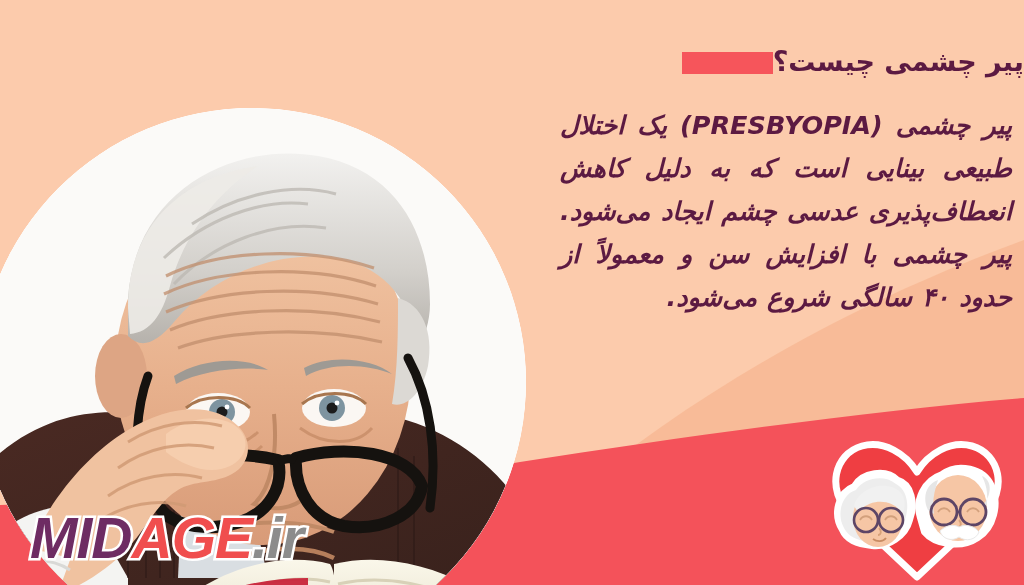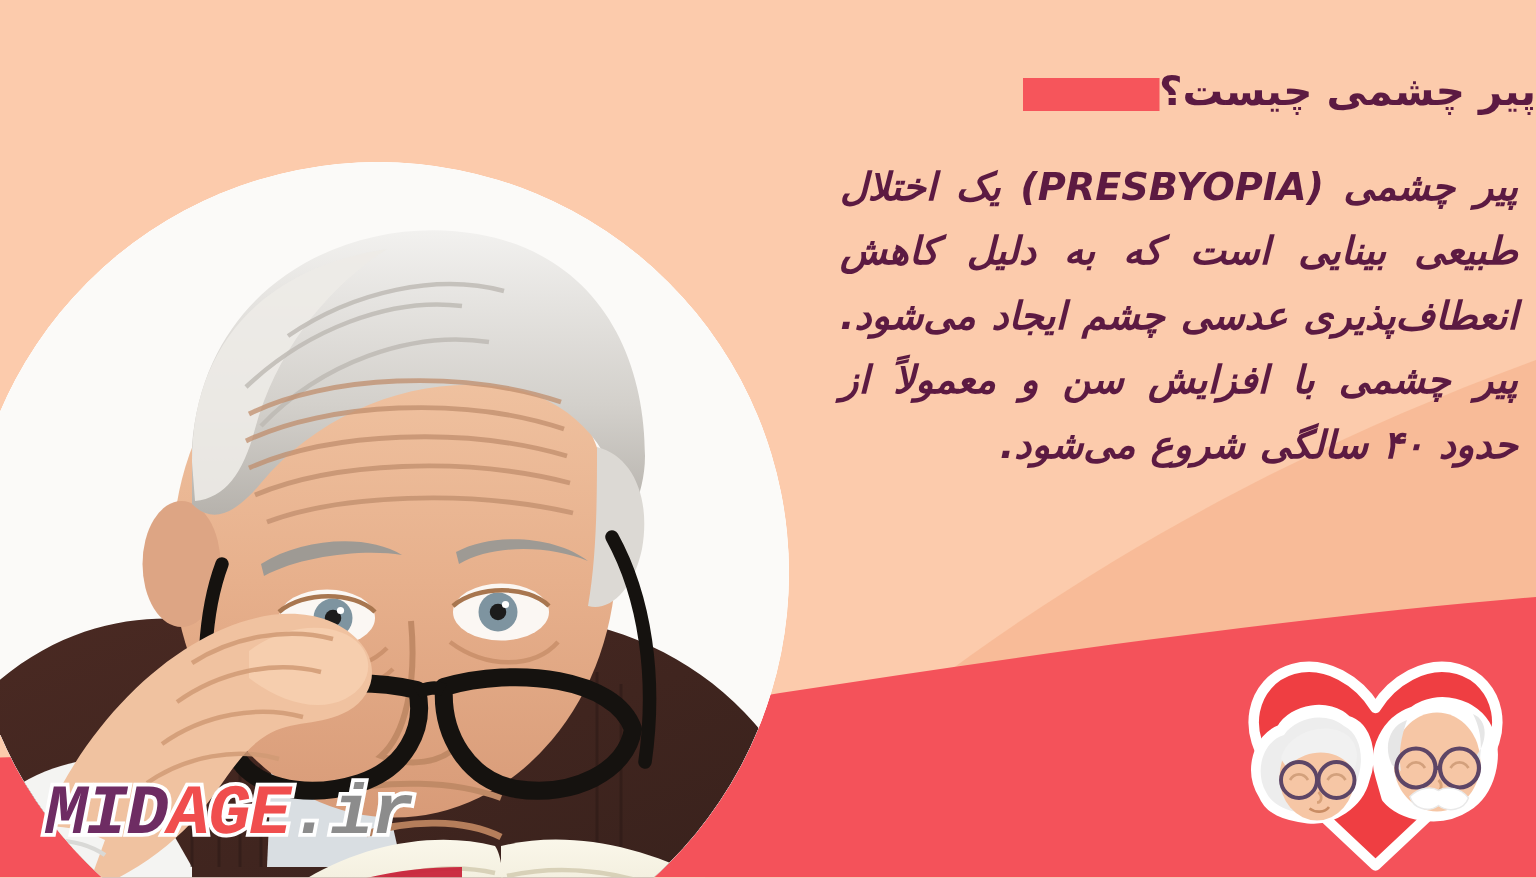--- a/index.html
+++ b/index.html
@@ -72,28 +72,28 @@
     text-align:justify;
     text-align-last:right;
     word-spacing:1px;
     font-style:italic;
   }
 
   
   #logo{
     position:absolute;
     left:30px; bottom:18px;
-    font-size:47px;
+    font-size:57px;
     font-weight:bold;
     font-style:italic;
     letter-spacing:-1px;
     line-height:1;
     white-space:nowrap;
     direction:ltr;
-    font-family:Liberation Mono, monospace;
+    font-family:Liberation Sans, sans-serif;
   }
   #logo .seg{
     -webkit-text-stroke:5px #ffffff;
     paint-order:stroke fill;
   }
   #logo .mid{ color:#6E2C63; }
   #logo .age{ color:#F04E4E; }
   #logo .tld{ color:#8C8C8C; }
 
   

